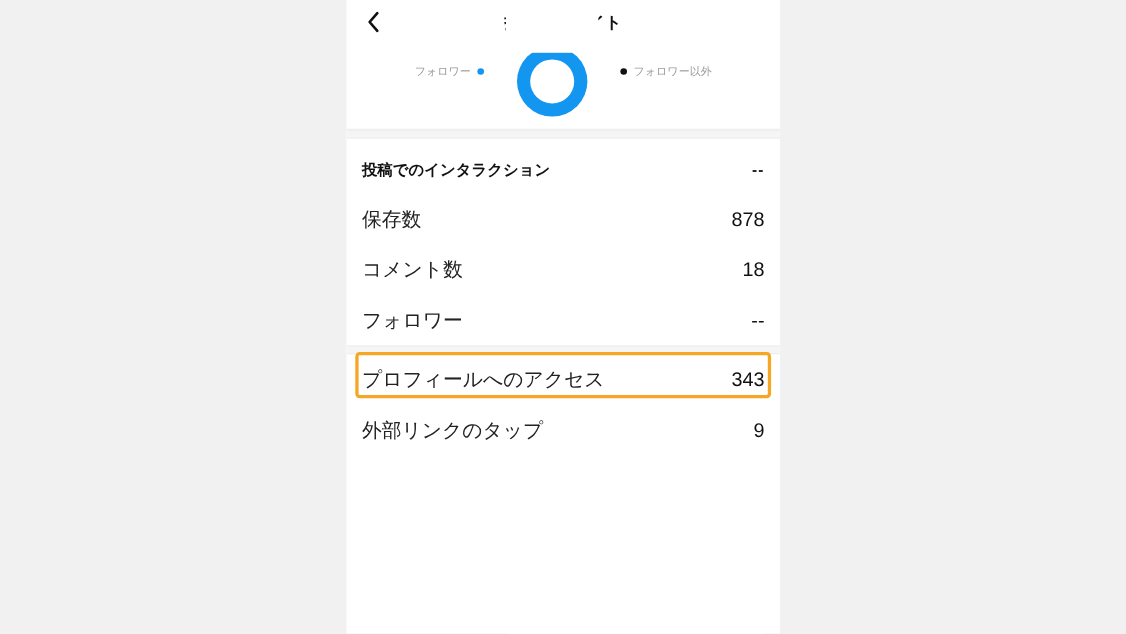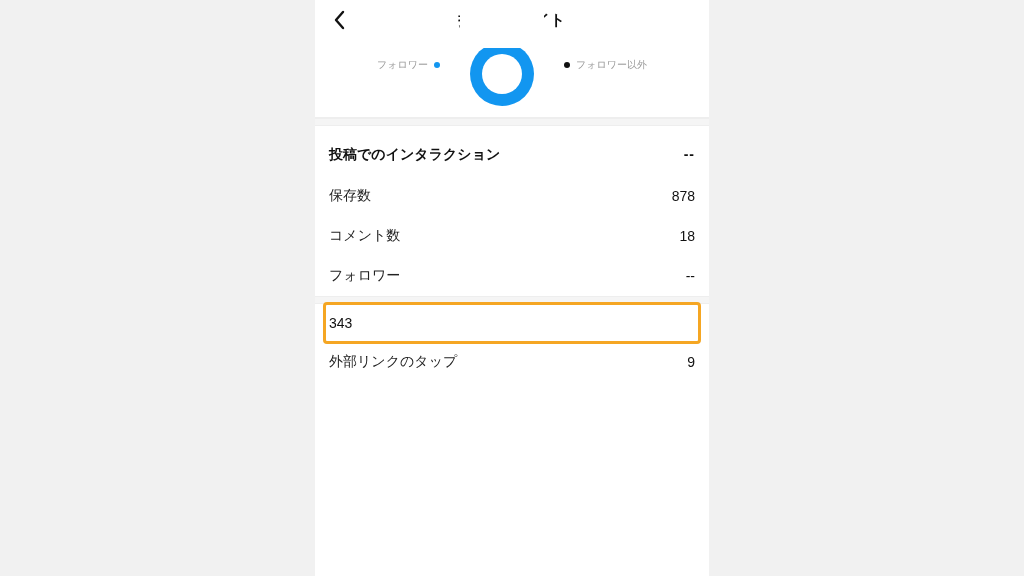--- a/index.html
+++ b/index.html
@@ -85,21 +85,21 @@
     padding: 20px 0 12px;
   }
   .sec-head .right { font-weight: 700; letter-spacing: 1px; }
   .sec-head .info {
     display: inline-flex; align-items: center; justify-content: center;
     width: 14px; height: 14px; border: 1.4px solid #111; border-radius: 50%;
     font-size: 9px; font-weight: 700; margin-left: 4px; line-height: 1;
   }
   .row {
     display: flex; justify-content: space-between; align-items: center;
-    font-size: 14px; color: #222;
+    font-size: 18px; color: #222;
     padding: 11px 0;
   }
   .row .val { color: #111; }
 
   .highlight {
     position: absolute;
     left: -6px; right: -6px;
     border: 3px solid #f5a623;
     border-radius: 4px;
     pointer-events: none;
@@ -154,20 +154,21 @@
       <span class="val">--</span>
     </div>
   </div>
 
   <div class="gap"></div>
 
   <div class="section" style="position:relative;">
 
     <div style="position:relative;">
       <div class="row">
+        <span>プロフィールへのアクセス</span>
         <span class="val">343</span>
       </div>
       <div class="highlight" style="top:-2px; height:42px;"></div>
     </div>
 
     <div class="row">
       <span>外部リンクのタップ</span>
       <span class="val">9</span>
     </div>
   </div>

